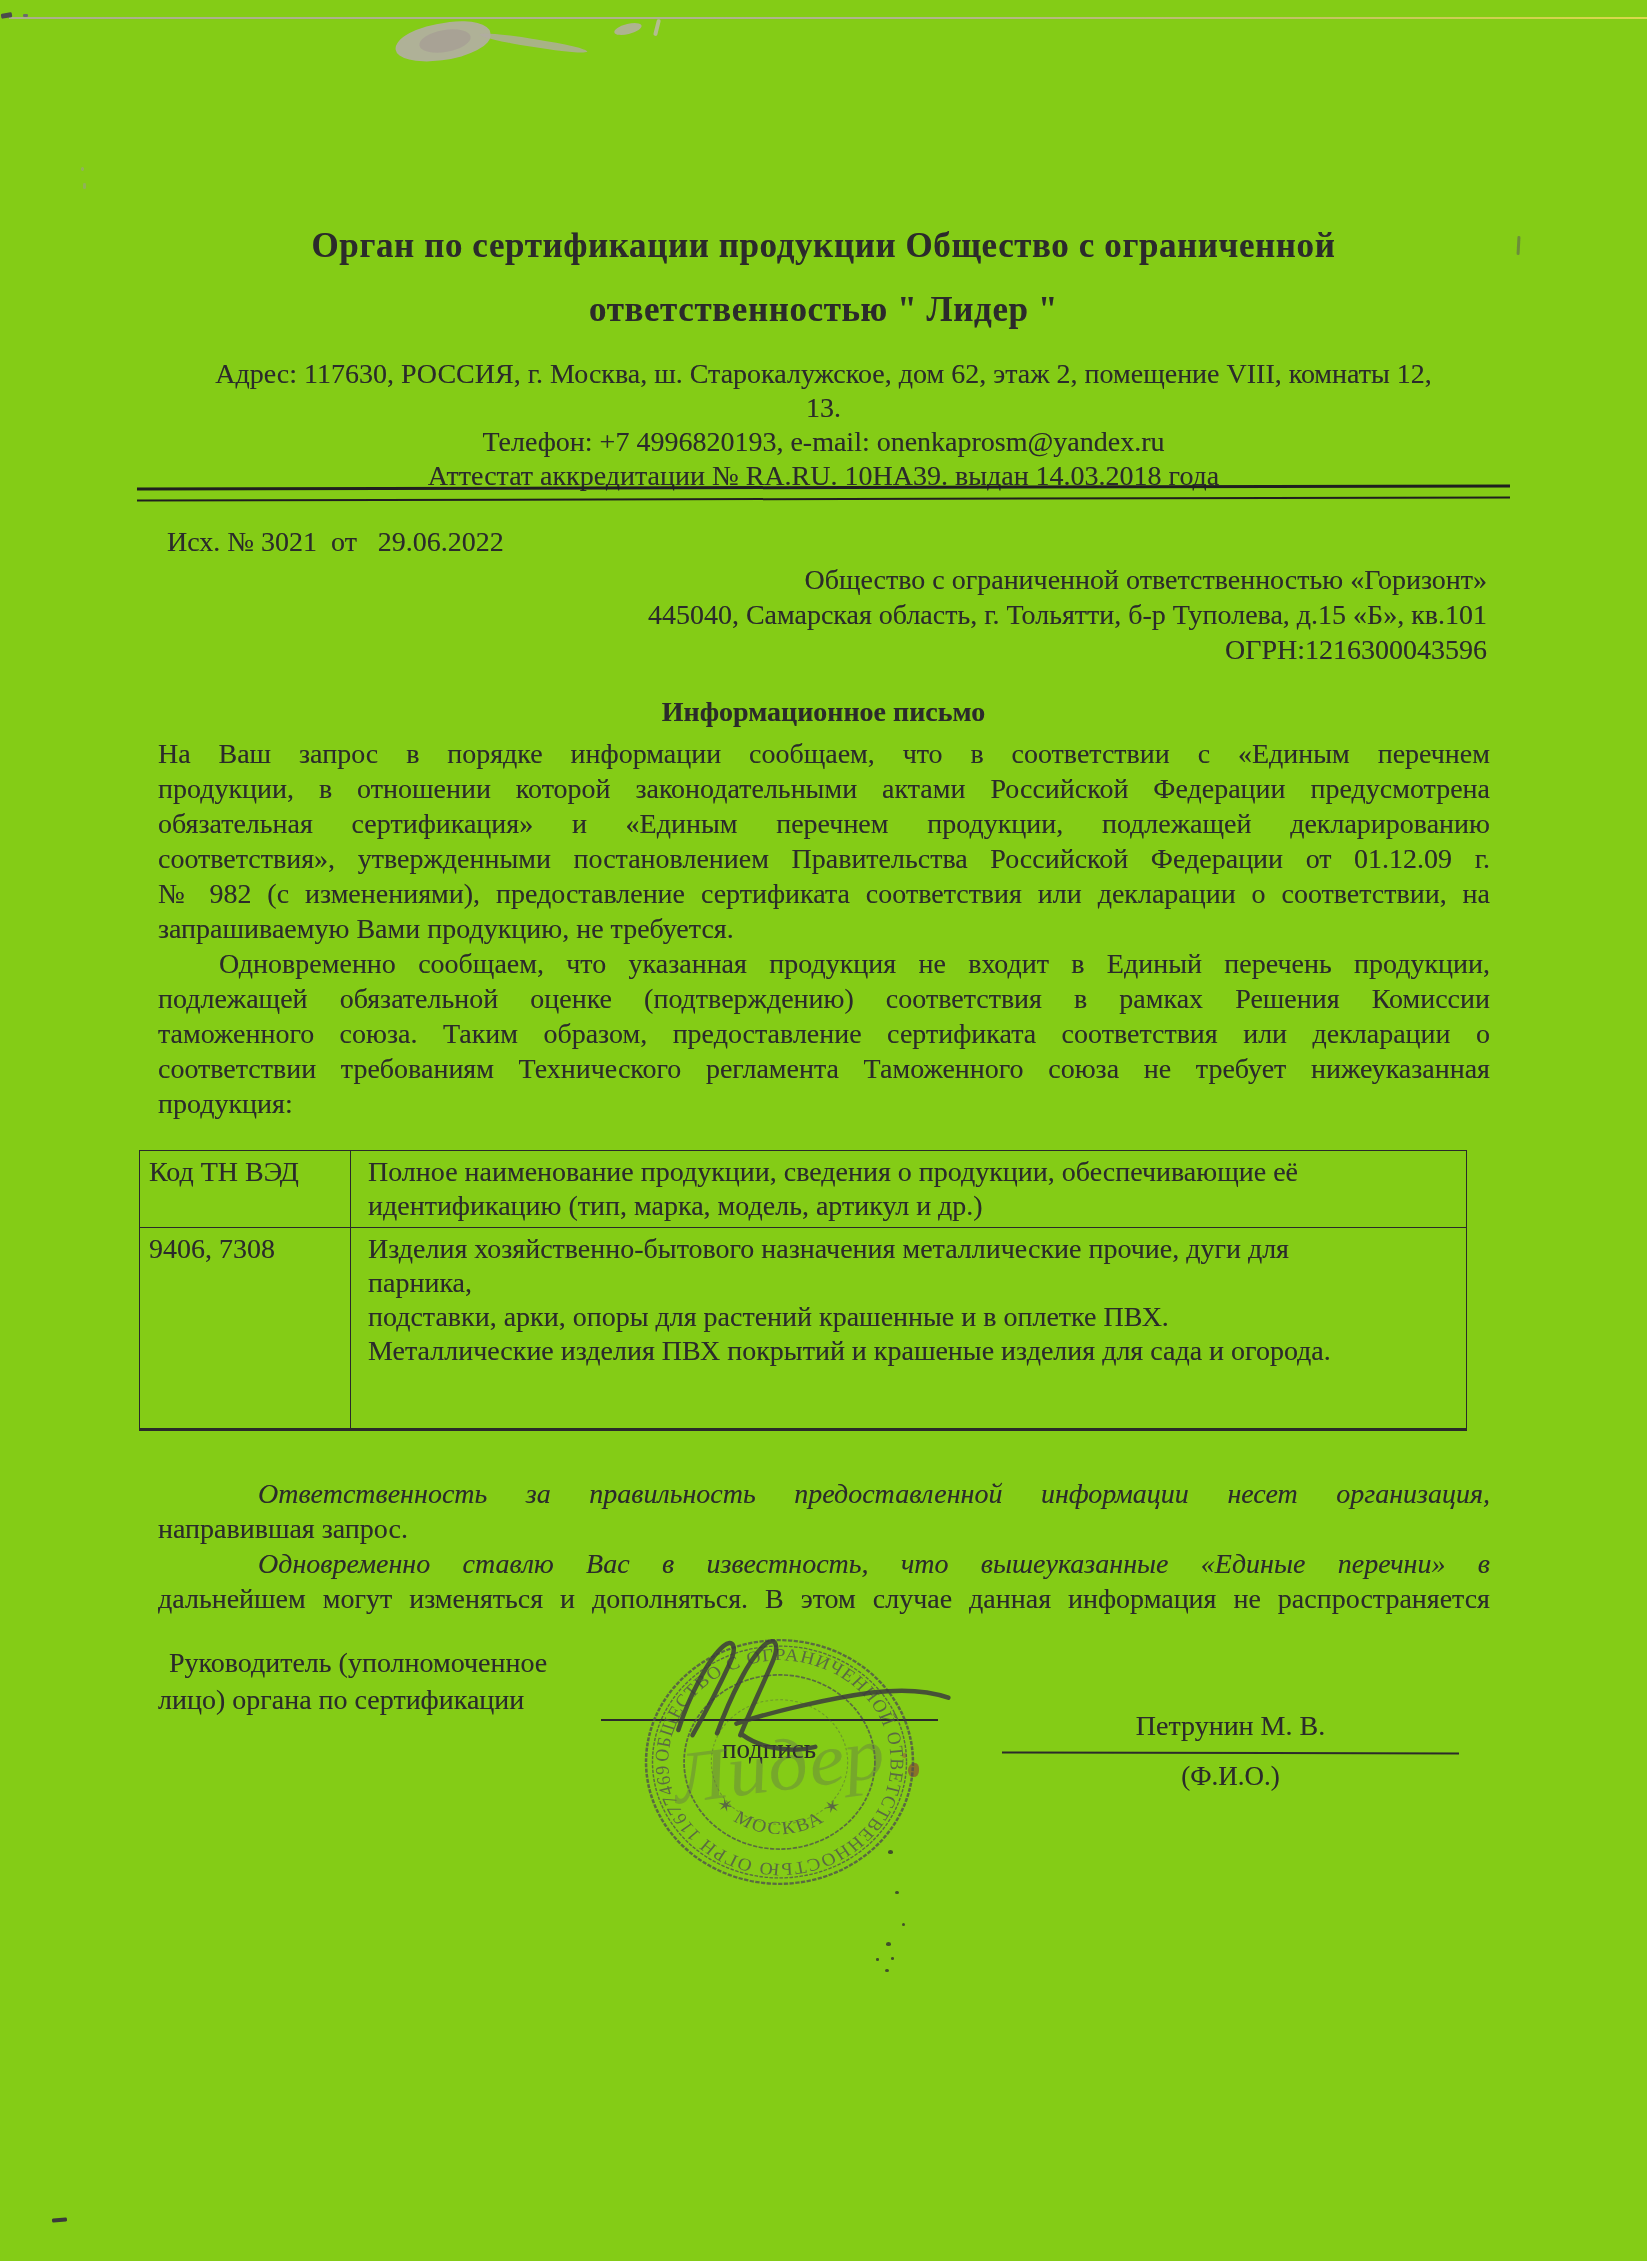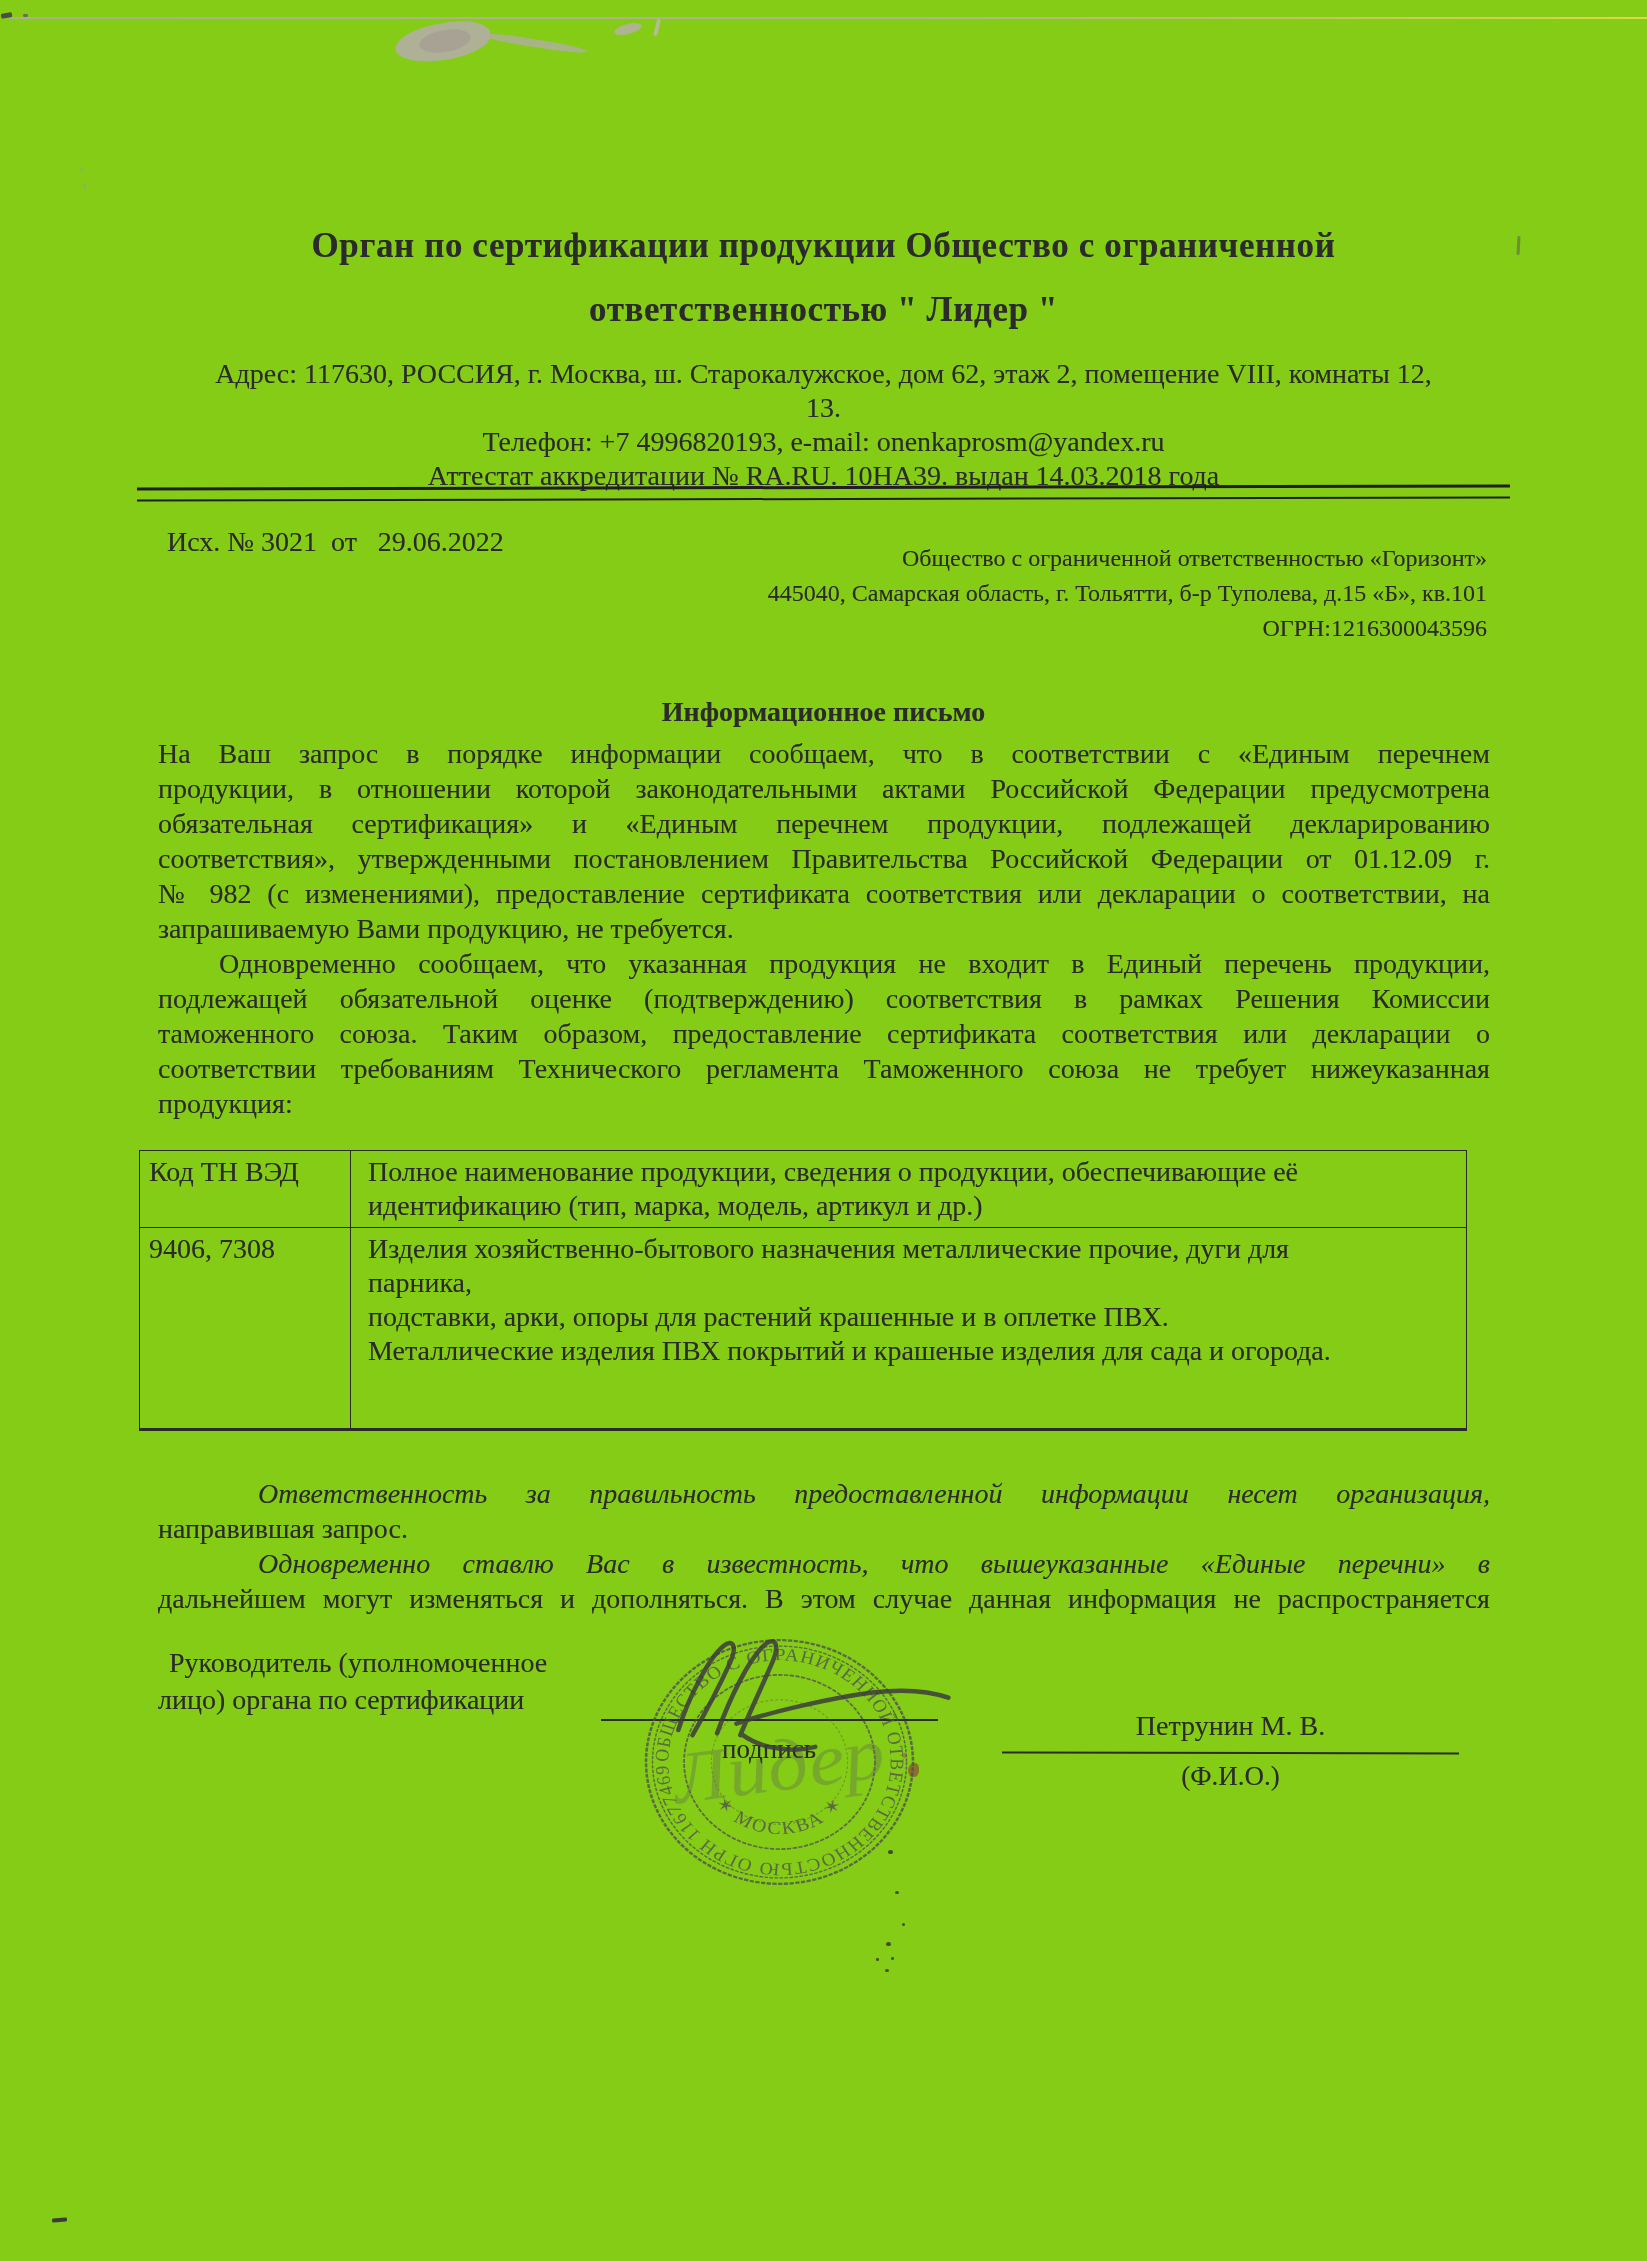--- a/index.html
+++ b/index.html
@@ -43,21 +43,21 @@
   .letterhead { position:absolute; top:225px; left:138px; width:1371px; text-align:center; }
   .org-title { font-weight:bold; font-size:35px; line-height:41px; letter-spacing:0.6px; margin-bottom:23px; }
   .org-title.second { margin-bottom:27px; }
   .lh-line { font-size:28px; line-height:34px; }
   .rule { position:absolute; left:137px; width:1373px; background:#1f1f1f; }
   .rule1 { top:486px; height:2.6px; transform:rotate(-0.12deg); }
   .rule2 { top:498px; height:1.9px; transform:rotate(-0.12deg); }
 
   
   .ref { position:absolute; left:167px; top:526px; font-size:28px; white-space:pre; }
-  .recipient { position:absolute; top:541px; left:452px; width:1035px; font-size:24px; line-height:35px; }
+  .recipient { position:absolute; top:562px; left:452px; width:1035px; font-size:28px; line-height:35px; }
   .letter-title { position:absolute; top:696px; left:138px; width:1371px; text-align:center;
     font-weight:bold; font-size:28px; }
 
   
   .para { position:absolute; left:158px; width:1332px; font-size:28px; line-height:35px; }
   .p1 { top:736px; } .p2 { top:946px; } .p3 { top:1476px; } .p4 { top:1546px; }
   .tline { text-align:justify; text-align-last:justify; }
   .tline.last { text-align-last:left; }
   .p2 .tline:first-child { text-indent:61px; }
   .p3 .tline:first-child, .p4 .tline:first-child { text-indent:100px;font-style:italic; }

